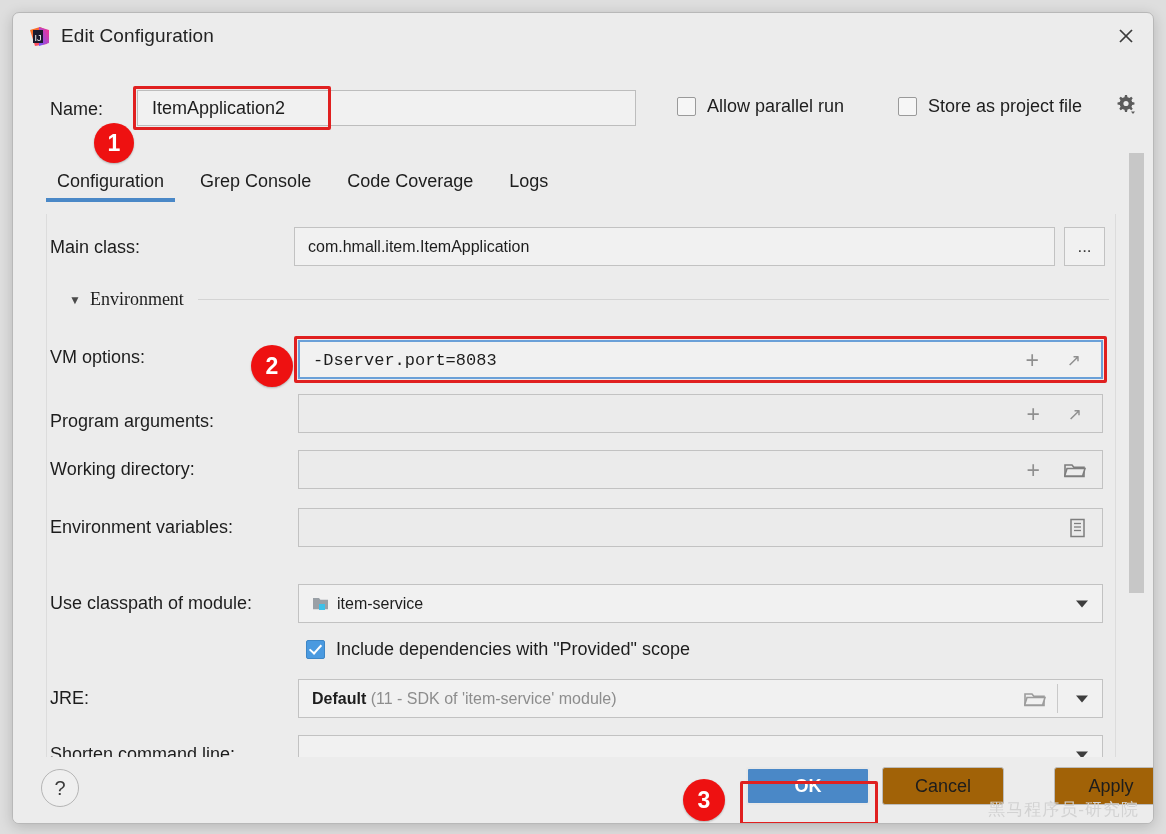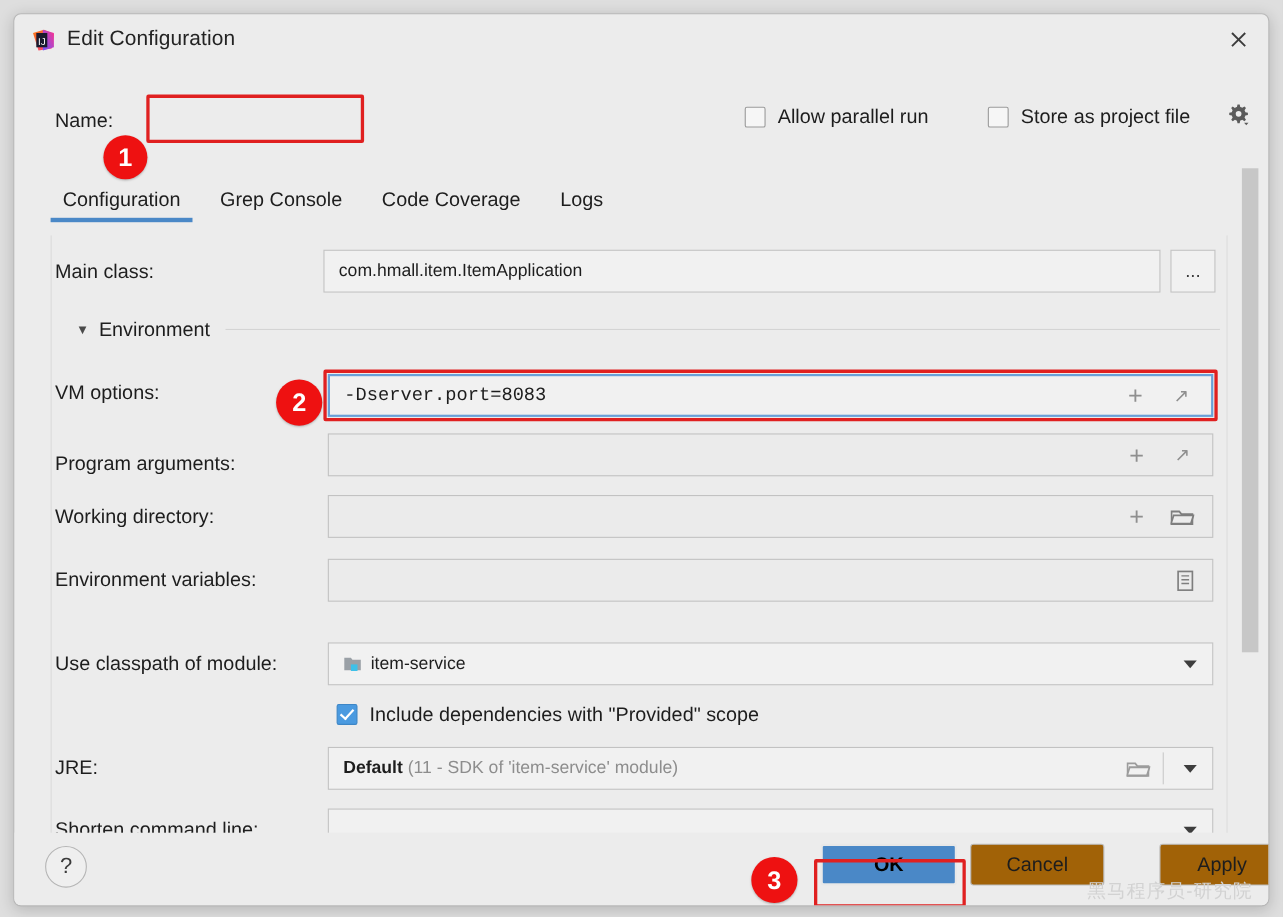--- a/index.html
+++ b/index.html
@@ -267,20 +267,21 @@
   }
   .env-arrow {
     font-size: 12px;
     color: #4a4a4a;
     margin-right: 9px;
   }
   .env-title {
     font-size: 18px;
     color: #1d1d1d;
     margin-right: 14px;
+    font-family: Liberation Serif, serif;
   }
   .env-line {
     flex: 1;
     height: 1px;
     background: #d4d4d4;
   }
 
   
   #vm-field {
     border: 2px solid #6aa0d8;
@@ -376,21 +377,21 @@
     font-size: 18px;
     color: #1d1d1d;
     cursor: pointer;
     box-sizing: border-box;
   }
   #btn-ok {
     left: 733px;
     width: 124px;
     background: #4a88c7;
     border: 2px solid #e8e8e8;
-    color: #000000;
+    color: #ffffff;
     font-weight: bold;
   }
   #btn-cancel { left: 869px; width: 122px; }
   #btn-apply  { left: 1001px; width: 114px; margin-left: 40px; }
 
   .watermark {
     position: absolute;
     right: 14px;
     bottom: 2px;
     font-size: 17px;
@@ -440,20 +441,23 @@
     <span class="title-text">Edit Configuration</span>
     <span class="close-btn">
       <svg width="26" height="26" viewBox="0 0 26 26">
         <line x1="7" y1="7" x2="19" y2="19" stroke="#3b3b3b" stroke-width="1.7"></line>
         <line x1="19" y1="7" x2="7" y2="19" stroke="#3b3b3b" stroke-width="1.7"></line>
       </svg>
     </span>
   </div>
 
   <span class="name-label">Name:</span>
+  <div class="name-input">
+    <span class="name-input-text">ItemApplication2</span>
+  </div>
 
   <div class="cbx-row" id="cb-parallel">
     <span class="cbx"></span>
     <span>Allow parallel run</span>
   </div>
   <div class="cbx-row" id="cb-store">
     <span class="cbx"></span>
     <span>Store as project file</span>
   </div>
   <span class="gear-icon">

